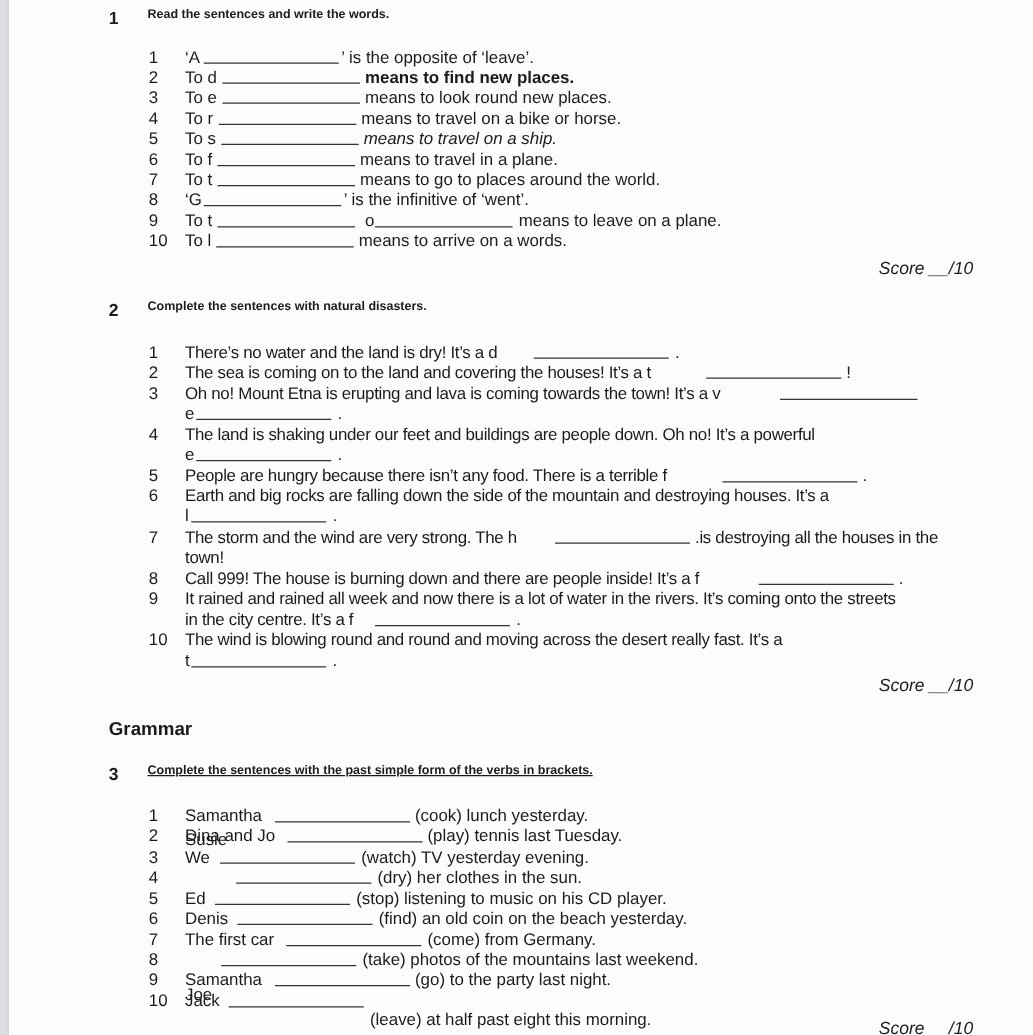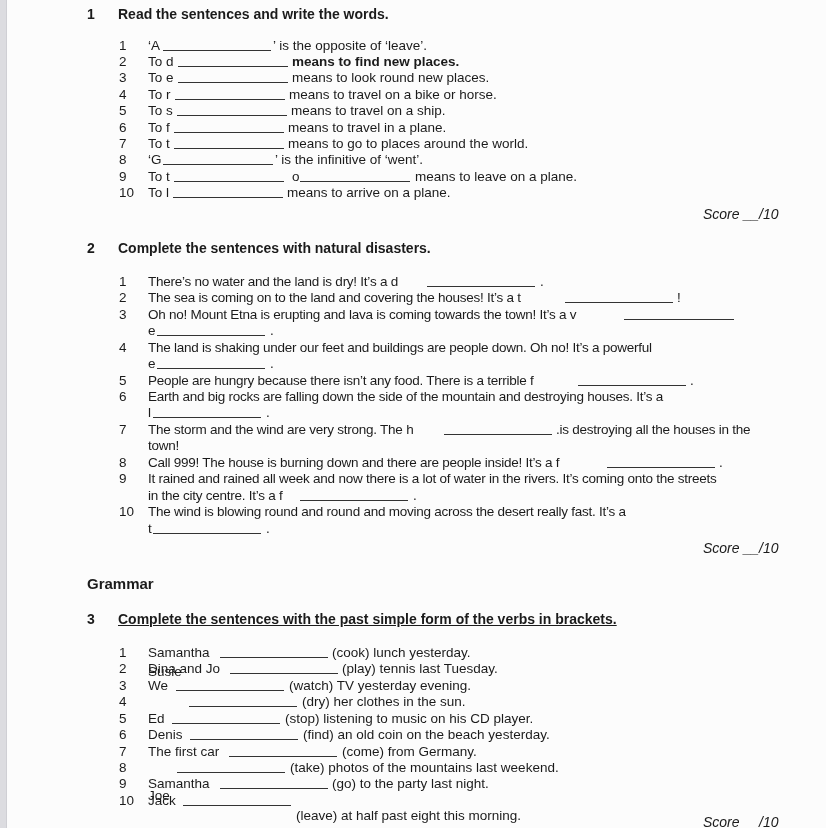--- a/index.html
+++ b/index.html
@@ -4,21 +4,21 @@
 <style>
   html, body { margin:0; padding:0; }
   body {
     width:826px; height:828px; overflow:hidden; position:relative;
     background:#fcfcfc; color:#1b1b1b;
     font-family:"Liberation Sans", sans-serif;
   }
   .leftbar { position:absolute; left:0; top:0; width:6px; height:828px; background:#dcdce0; border-right:1px solid #cfcfd4; }
   .abs { position:absolute; white-space:nowrap; }
   .ex-num { font-weight:bold; font-size:14px; }
-  .ex-title { font-weight:bold; font-size:14px; }
+  .ex-title { font-weight:bold; font-size:10px; }
   .heading { font-weight:bold; font-size:15px; }
   .n { font-size:13.5px; }
   .t { font-size:13.5px; }
   .t2 { font-size:13.5px; letter-spacing:-0.25px; }
   .score { font-style:italic; font-size:14px; }
   .blank { display:inline-block; border-bottom:1px solid #333; height:11px; vertical-align:baseline; }
 </style>
 </head>
 <body>
 
@@ -49,21 +49,21 @@
   <div>
     <span class="abs n" style="left:119px;top:87px;">4</span>
     <span class="abs t" style="left:148px;top:87px;">To r</span>
     <span class="abs blank" style="left:175px;top:88px;width:110px;"></span>
     <span class="abs t" style="left:289px;top:87px;">means to travel on a bike or horse.</span>
   </div>
   <div>
     <span class="abs n" style="left:119px;top:103px;">5</span>
     <span class="abs t" style="left:148px;top:103px;">To s</span>
     <span class="abs blank" style="left:177px;top:104px;width:110px;"></span>
-    <span class="abs t" style="left:291px;top:103px;">means to travel on a ship.</span>
+    <span class="abs t" style="left:291px;top:103px;font-style:italic;">means to travel on a ship.</span>
   </div>
   <div>
     <span class="abs n" style="left:119px;top:120px;">6</span>
     <span class="abs t" style="left:148px;top:120px;">To f</span>
     <span class="abs blank" style="left:174px;top:121px;width:110px;"></span>
     <span class="abs t" style="left:288px;top:120px;">means to travel in a plane.</span>
   </div>
   <div>
     <span class="abs n" style="left:119px;top:136px;">7</span>
     <span class="abs t" style="left:148px;top:136px;">To t</span>
@@ -81,21 +81,21 @@
     <span class="abs t" style="left:148px;top:169px;">To t</span>
     <span class="abs blank" style="left:174px;top:170px;width:110px;"></span>
     <span class="abs t" style="left:292px;top:169px;">o</span>
     <span class="abs blank" style="left:300px;top:170px;width:110px;"></span>
     <span class="abs t" style="left:415px;top:169px;">means to leave on a plane.</span>
   </div>
   <div>
     <span class="abs n" style="left:119px;top:185px;">10</span>
     <span class="abs t" style="left:148px;top:185px;">To l</span>
     <span class="abs blank" style="left:173px;top:186px;width:110px;"></span>
-    <span class="abs t" style="left:287px;top:185px;">means to arrive on a plane.</span>
+    <span class="abs t" style="left:287px;top:185px;">means to arrive on a words.</span>
   </div>
 
   <span class="abs score" style="left:703px;top:206px;">Score __/10</span>
 </div>
 
 <div>
   <span class="abs ex-num" style="left:87px;top:240px;">2</span>
   <span class="abs ex-title" style="left:118px;top:240px;">Complete the sentences with natural disasters.</span>
 
   <div>

